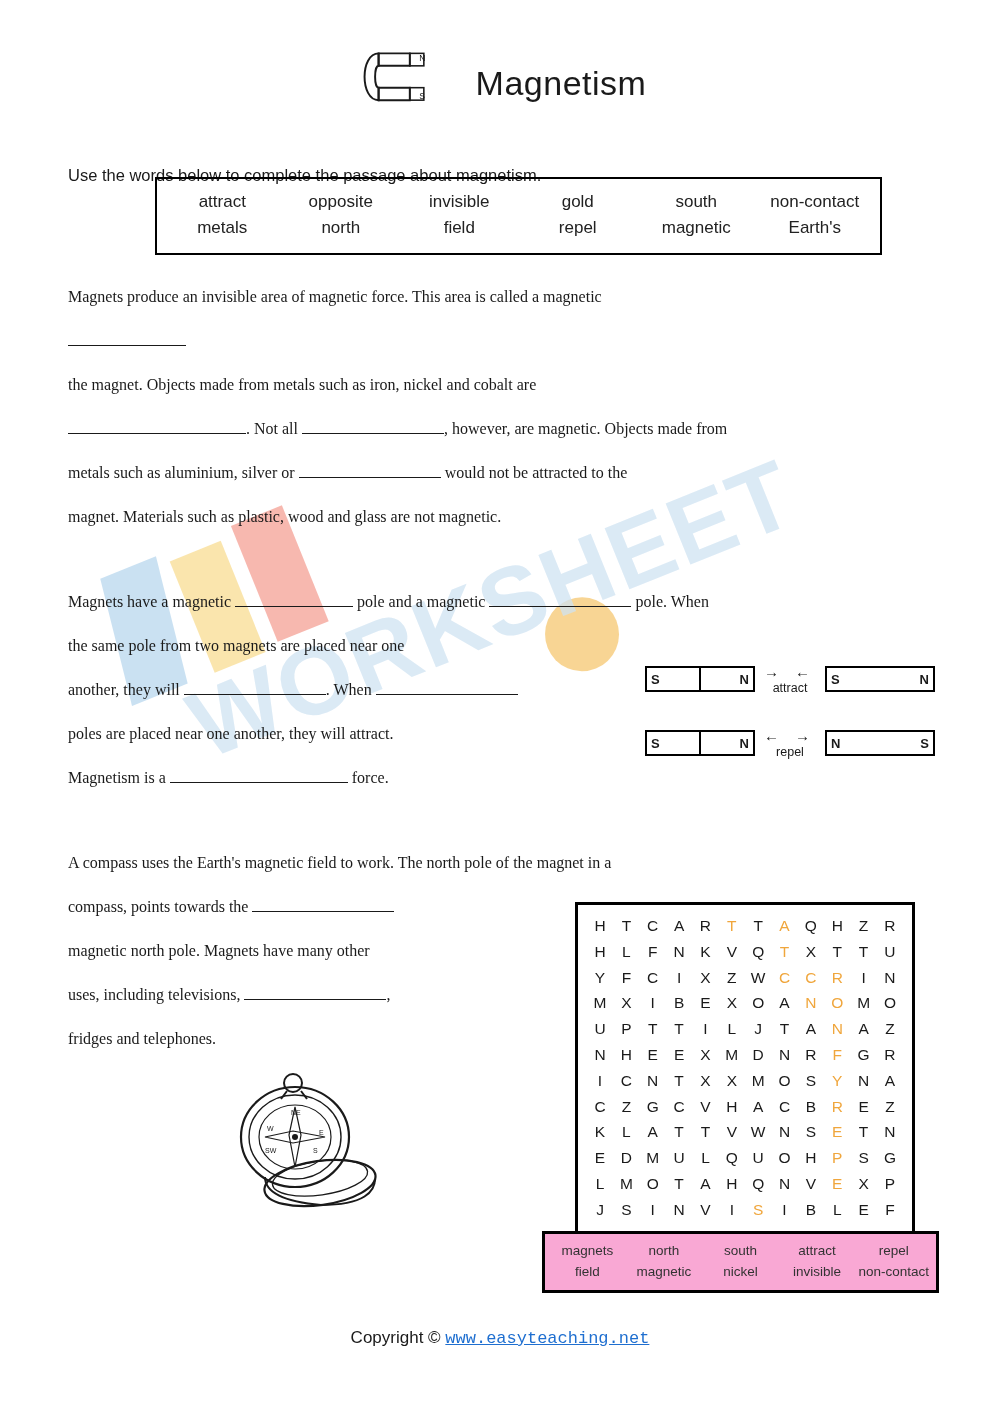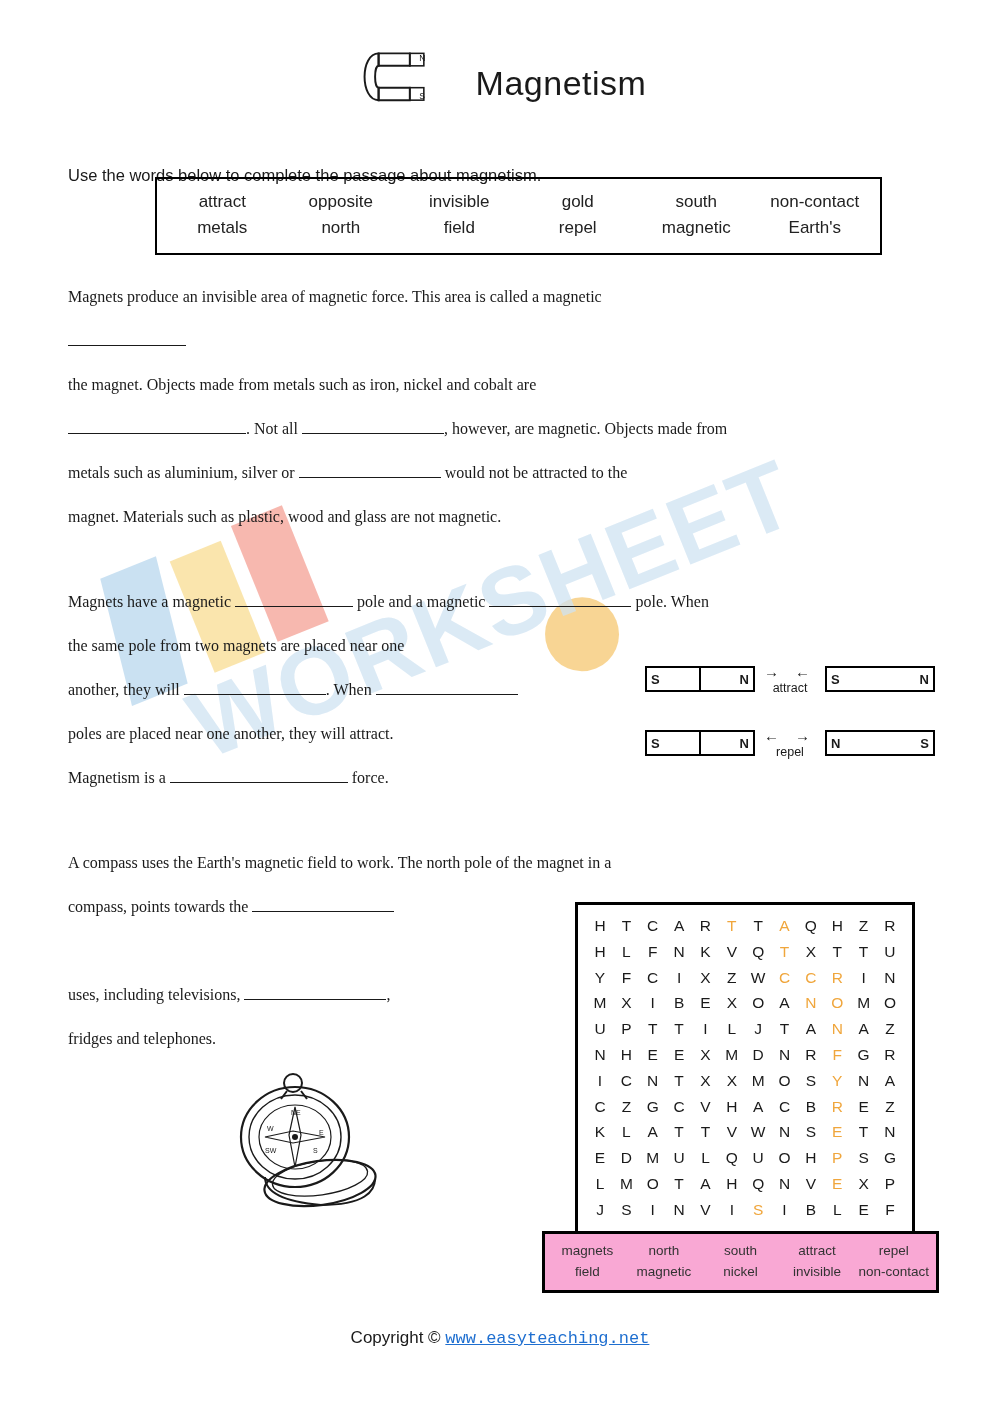--- a/index.html
+++ b/index.html
@@ -349,21 +349,21 @@
         <span class="half left">N</span>
         <span class="half right">S</span>
       </div>
     </div>
   </div>
 
   <div class="para" id="para3" style="width:860px">
     <span>A compass uses the Earth's magnetic field to work. The north pole of the magnet in a</span><br>
     <span>compass, points towards the</span>
     <span class="blank b-lg"></span><br>
-    <br>
+    <span>magnetic north pole. Magnets have many other</span><br>
     <span>uses, including televisions,</span>
     <span class="blank b-lg"></span><span>,</span><br>
     <span>fridges and telephones.</span>
   </div>
 
   <svg class="compass" width="170" height="155" viewBox="0 0 170 155">
     <ellipse cx="80" cy="72" rx="54" ry="50" fill="none" stroke="#1a1a1a" stroke-width="2.2"></ellipse>
     <ellipse cx="80" cy="72" rx="46" ry="42" fill="none" stroke="#1a1a1a" stroke-width="1.4"></ellipse>
     <ellipse cx="80" cy="72" rx="36" ry="32" fill="none" stroke="#1a1a1a" stroke-width="1.2"></ellipse>
     <circle cx="80" cy="72" r="3" fill="#1a1a1a"></circle>

